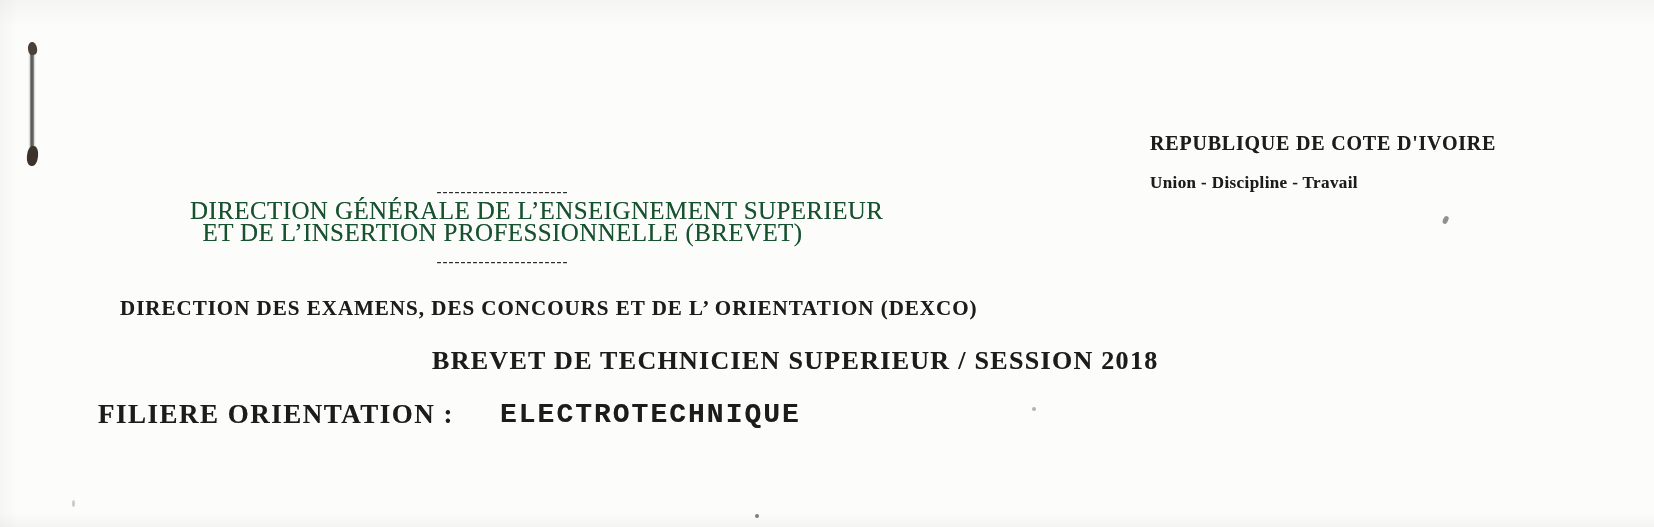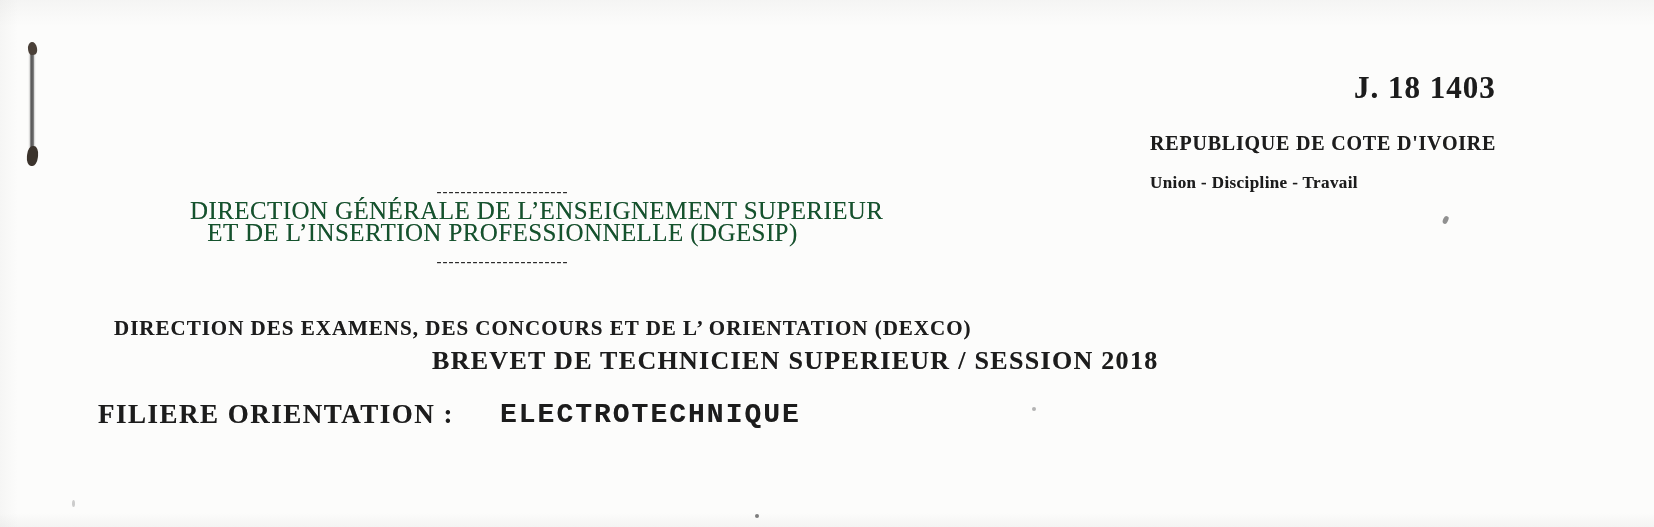--- a/index.html
+++ b/index.html
@@ -28,21 +28,21 @@
   .republic-block{position:absolute;left:1150px;top:132px;width:336px;text-align:left;}
   .republic{font-size:20px;letter-spacing:0.8px;display:block;white-space:pre;}
   .motto{font-size:17px;letter-spacing:0.4px;display:block;margin-top:18px;white-space:pre;font-family:Liberation Serif, serif;}
 
   .dg-block{position:absolute;left:190px;top:184px;width:625px;text-align:center;}
   .dashes{display:block;font-size:15px;font-weight:bold;letter-spacing:1px;line-height:14px;color:#2a2a2a;white-space:pre;}
   .dg-line{display:block;font-size:25px;line-height:22px;letter-spacing:0.4px;color:#14532d;white-space:pre;}
   .dash-top{margin-bottom:2px;}
   .dash-bottom{margin-top:10px;}
 
-  .dexco{left:114px;top:296px;font-size:21px;letter-spacing:1px;margin-top:20px;}
+  .dexco{left:120px;top:296px;font-size:21px;letter-spacing:1px;}
   .brevet{left:432px;top:346px;font-size:26px;letter-spacing:1.3px;}
 
   .filiere-label{left:98px;top:399px;font-size:27px;letter-spacing:1.5px;}
   .filiere-value{left:500px;top:399px;font-size:28px;letter-spacing:2px;font-family:Liberation Mono, monospace;}
 
   .epreuve-label{left:97px;top:472px;font-size:31px;letter-spacing:3px;}
   .subject-box{
     position:absolute;left:604px;top:466px;width:372px;height:40px;
     border:3px solid #161616;
     display:flex;align-items:center;justify-content:center;
@@ -71,32 +71,31 @@
 <body>
 
 <div class="page">
 
   <div class="staple">
     <span class="bar"></span>
     <span class="blob-top"></span>
     <span class="blob-bottom"></span>
   </div>
 
-  <div class="t ink bold doc-code">J. 18 1403</div>
 
 
   <div class="republic-block">
     <span class="republic ink bold">REPUBLIQUE DE COTE D'IVOIRE</span>
     <span class="motto ink bold">Union - Discipline - Travail</span>
   </div>
 
   <div class="dg-block">
     <span class="dashes dash-top">----------------------</span>
     <span class="dg-line ink">DIRECTION GÉNÉRALE DE L’ENSEIGNEMENT SUPERIEUR</span>
-    <span class="dg-line ink">ET DE L’INSERTION PROFESSIONNELLE (DGESIP)</span>
+    <span class="dg-line ink">ET DE L’INSERTION PROFESSIONNELLE (BREVET)</span>
     <span class="dashes dash-bottom">----------------------</span>
   </div>
 
   <div class="t ink bold dexco">DIRECTION DES EXAMENS, DES CONCOURS ET DE L’ ORIENTATION (DEXCO)</div>
 
   <div class="t ink bold brevet">BREVET DE TECHNICIEN SUPERIEUR / SESSION 2018</div>
 
   <div class="t ink bold filiere-label">FILIERE ORIENTATION :</div>
   <div class="t ink bold filiere-value">ELECTROTECHNIQUE</div>
 

